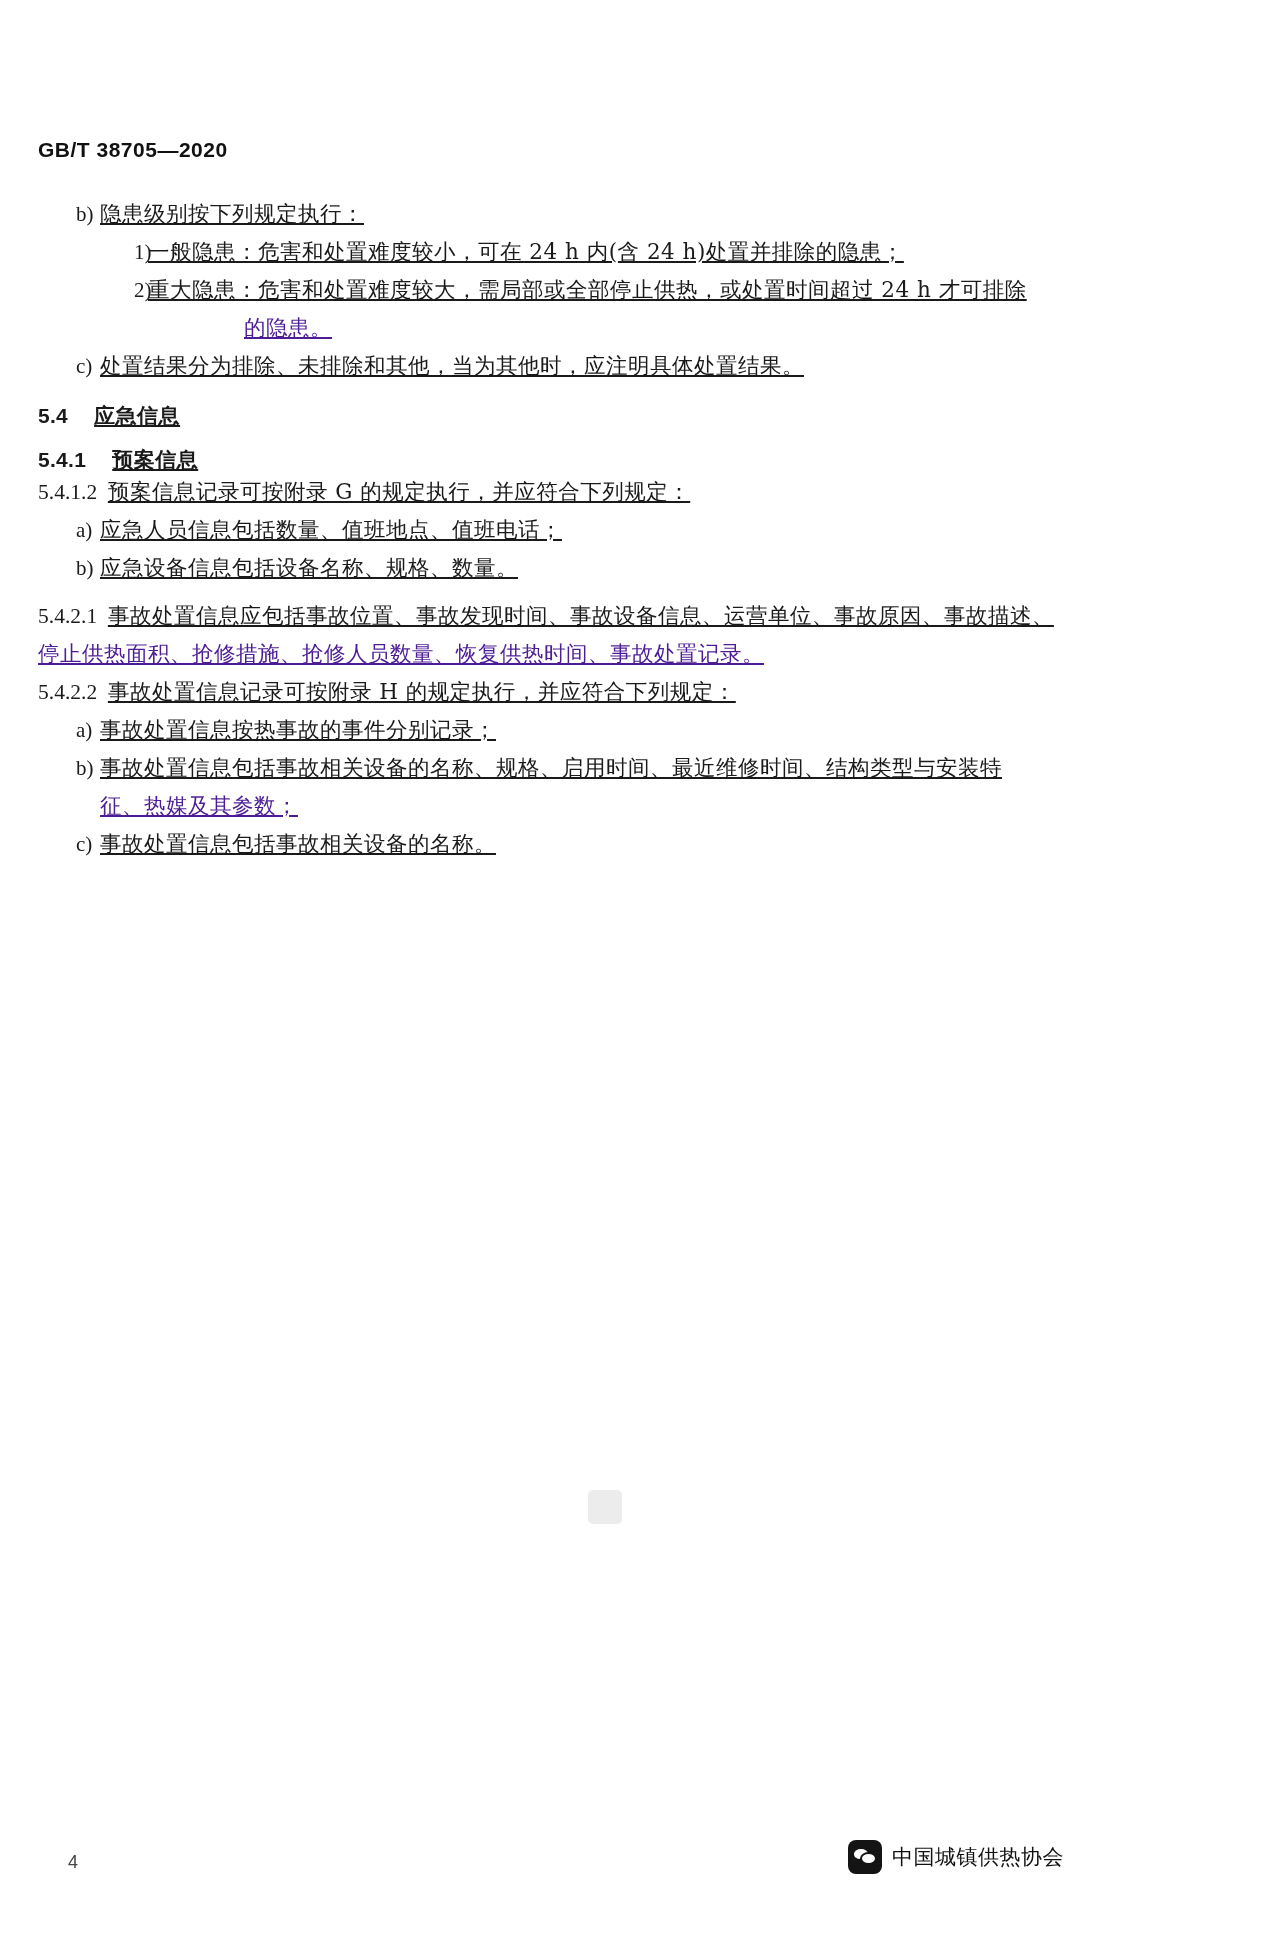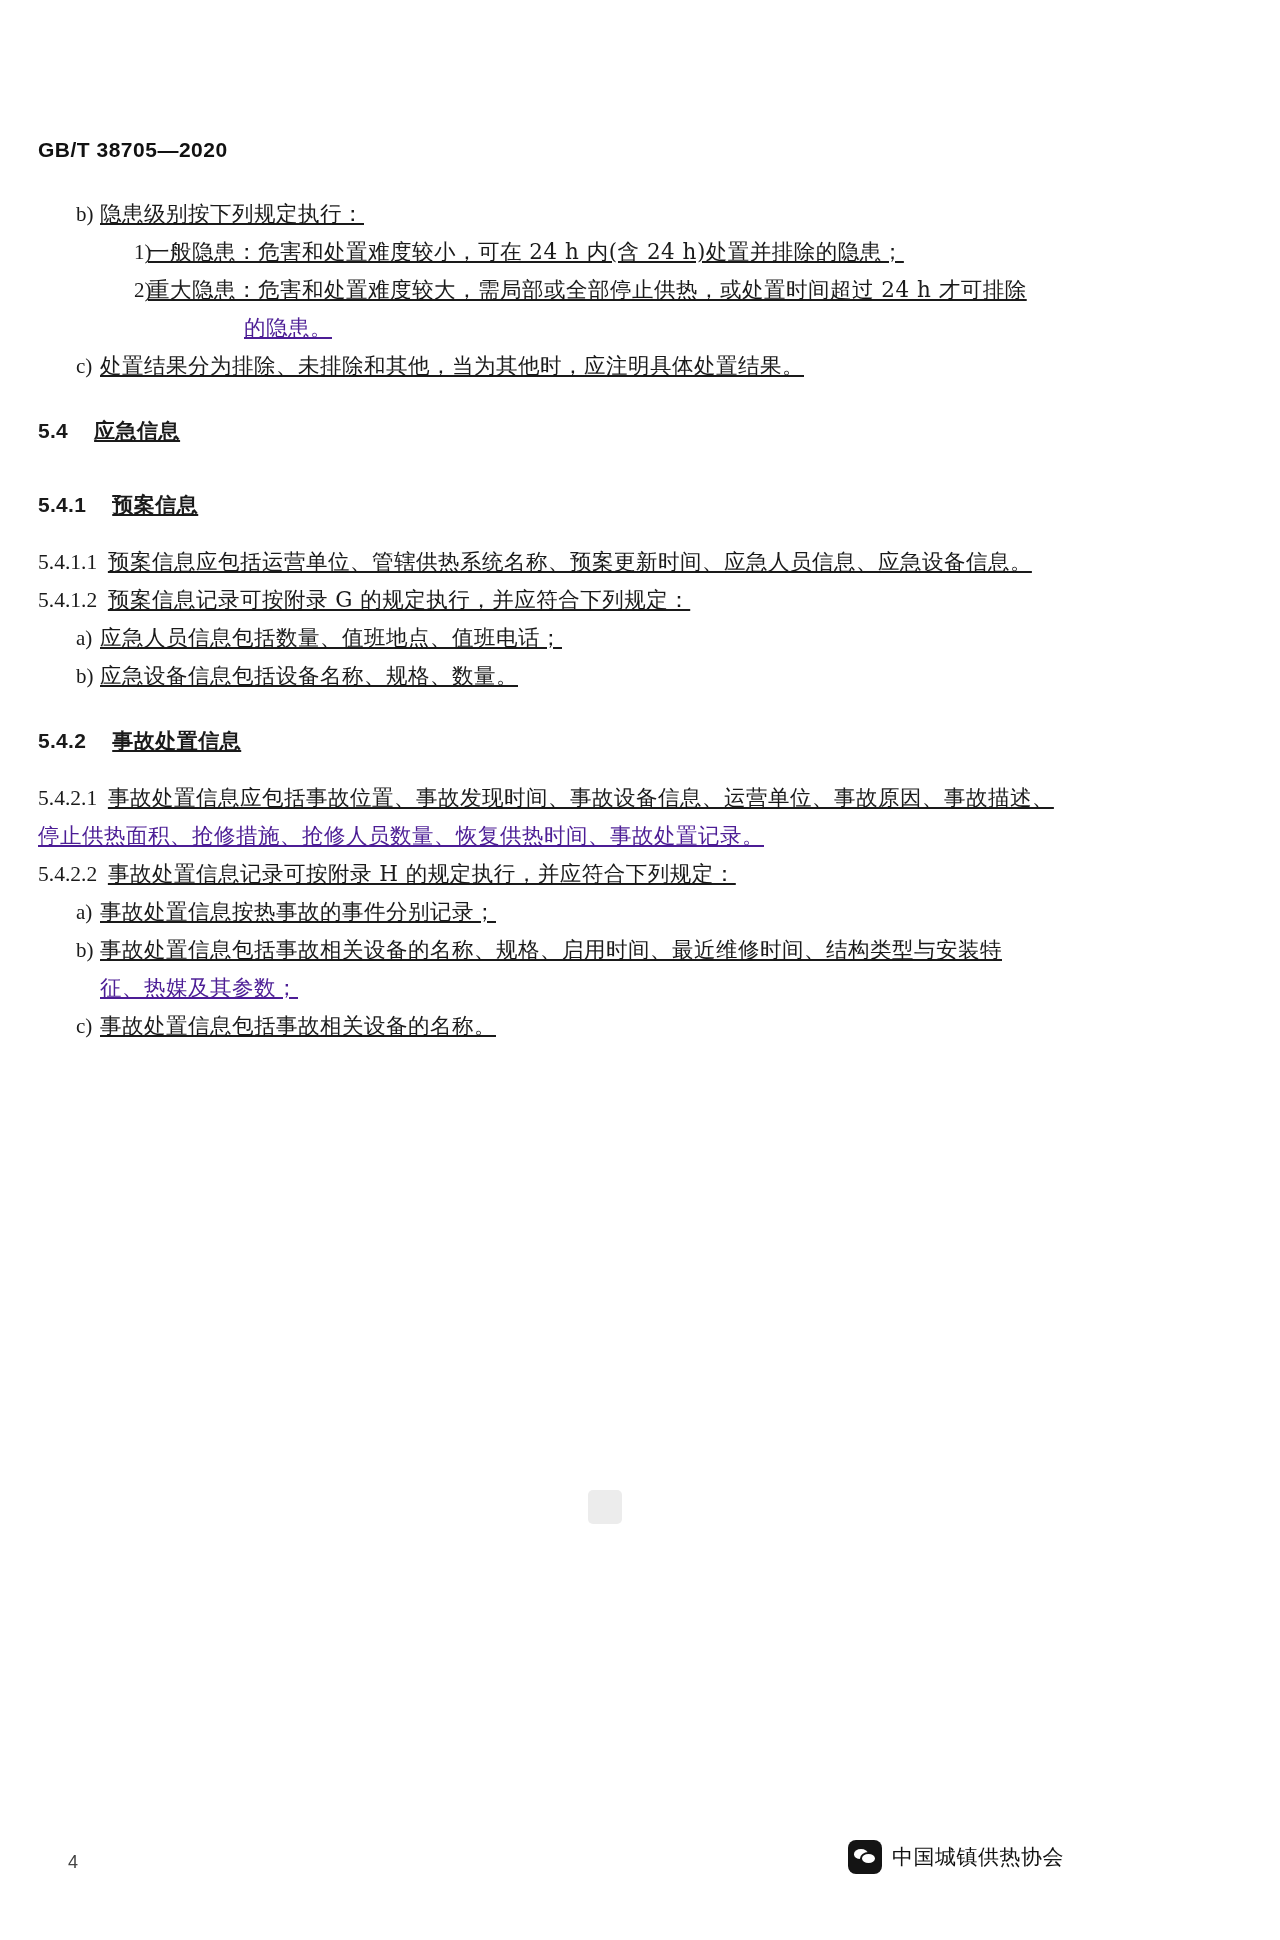--- a/index.html
+++ b/index.html
@@ -67,21 +67,21 @@
   .body-text {
     flex: 1 1 auto;
     font-size: 21.5px;
   }
   .indent-l2-cont { padding-left: 206px; }
   
   .h-sec {
     font-family: "DejaVu Sans", "Liberation Sans", sans-serif;
     font-weight: bold;
     font-size: 21px;
-    line-height: 56px;
+    line-height: 25px;
     letter-spacing: 0.3px;
   }
   .h-sec .num { font-family: "Liberation Sans", sans-serif; }
   .h-sec .gap { display: inline-block; width: 26px; }
   .para {
     font-size: 21.5px;
     line-height: 38px;
   }
   .para .num {
     font-family: "Liberation Serif", serif;
@@ -179,41 +179,35 @@
     </div>
 
     <div class="h-sec mt-sec">
       <span class="num">5.4</span><span class="gap"></span><span class="cjk">应急信息</span>
     </div>
 
     <div class="h-sec mt-sec">
       <span class="num">5.4.1</span><span class="gap"></span><span class="cjk">预案信息</span>
     </div>
 
-    <div class="para mt-para">
-      <span class="num">5.4.1.1</span>&nbsp;&nbsp;<span class="cjk">预案信息应包括运营单位、管辖供热系统名称、预案更新时间、应急人员信息、应急设备信息。</span>
-    </div>
 
     <div class="para">
       <span class="num">5.4.1.2</span>&nbsp;&nbsp;<span class="cjk">预案信息记录可按附录 G 的规定执行，并应符合下列规定：</span>
     </div>
 
     <div class="row">
       <span class="marker m-l1">a)</span>
       <span class="body-text cjk">应急人员信息包括数量、值班地点、值班电话；</span>
     </div>
 
     <div class="row">
       <span class="marker m-l1">b)</span>
       <span class="body-text cjk">应急设备信息包括设备名称、规格、数量。</span>
     </div>
 
-    <div class="h-sec mt-sec">
-      <span class="num">5.4.2</span><span class="gap"></span><span class="cjk">事故处置信息</span>
-    </div>
 
     <div class="para mt-para">
       <span class="num">5.4.2.1</span>&nbsp;&nbsp;<span class="cjk">事故处置信息应包括事故位置、事故发现时间、事故设备信息、运营单位、事故原因、事故描述、</span>
     </div>
     <div class="line cjk">停止供热面积、抢修措施、抢修人员数量、恢复供热时间、事故处置记录。</div>
 
     <div class="para">
       <span class="num">5.4.2.2</span>&nbsp;&nbsp;<span class="cjk">事故处置信息记录可按附录 H 的规定执行，并应符合下列规定：</span>
     </div>
 

